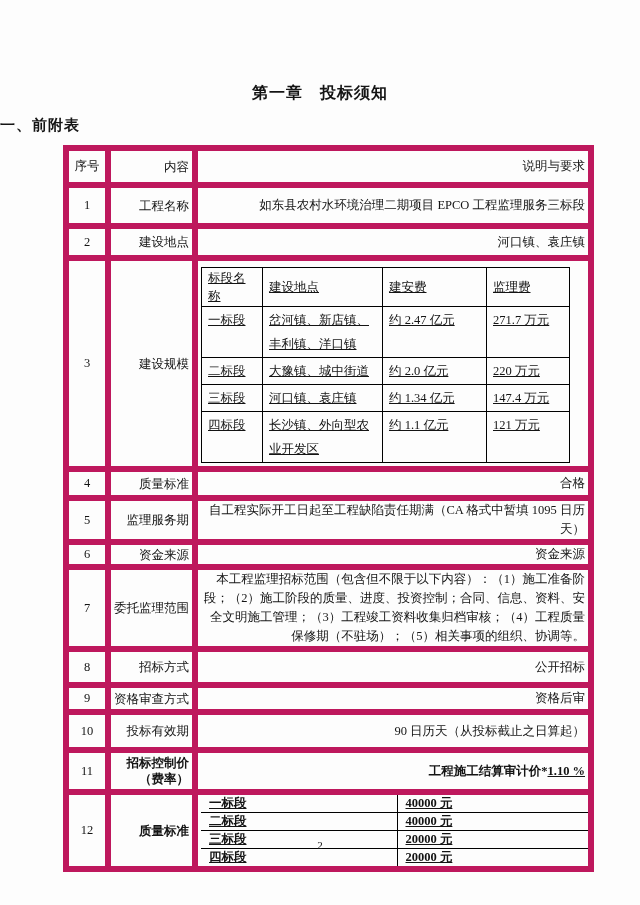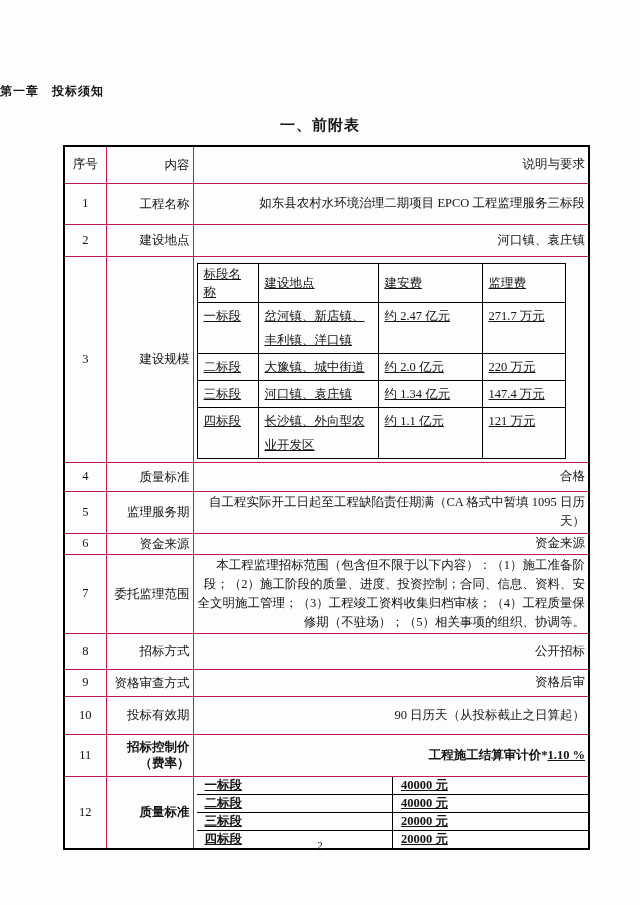--- a/index.html
+++ b/index.html
@@ -6,36 +6,36 @@
   body {
     width:640px; height:905px;
     background:#fdfdfd;
     font-family:"Liberation Serif","DejaVu Serif",serif;
     color:#141414;
     position:relative;
     overflow:hidden;
   }
   .page-title {
     position:absolute; top:83px; left:0; width:640px;
-    text-align:left; font-size:12px; font-weight:bold;
+    text-align:center; font-size:16px; font-weight:bold;
     letter-spacing:1px; margin:0;
   }
   .section-title {
     position:absolute; top:116px; left:0; width:640px;
-    text-align:center; font-size:15px; font-weight:bold;
+    text-align:left; font-size:15px; font-weight:bold;
     letter-spacing:1px; margin:0;
   }
   table.main {
     position:absolute; left:63px; top:145px;
     width:525px;
     border-collapse:collapse; table-layout:fixed;
     border:2px solid #000;
   }
   table.main > tbody > tr > td {
-    border:1px solid #be185d;
+    border:6px solid #be185d;
     font-size:12.5px;
     vertical-align:middle;
     padding:0 3px;
     overflow:hidden;
   }
   td.c-no   { text-align:center; padding:0 2px; }
   td.c-label{ text-align:right; padding:0 2px; white-space:pre-line; line-height:16px; }
   td.c-desc { text-align:right; padding:2px 5px; line-height:19px; }
   td.bold   { font-weight:bold; }
   .ul       { text-decoration:underline; }

